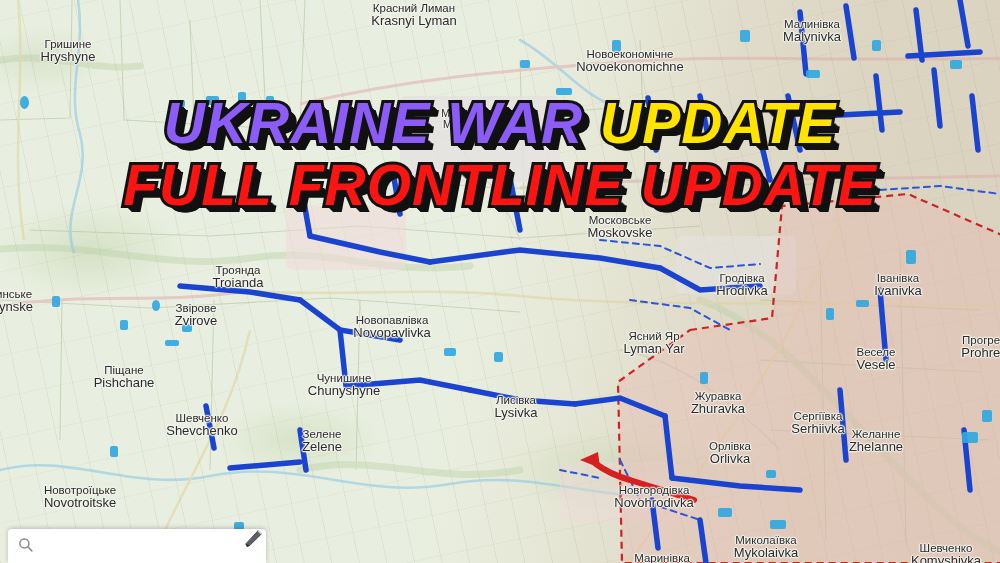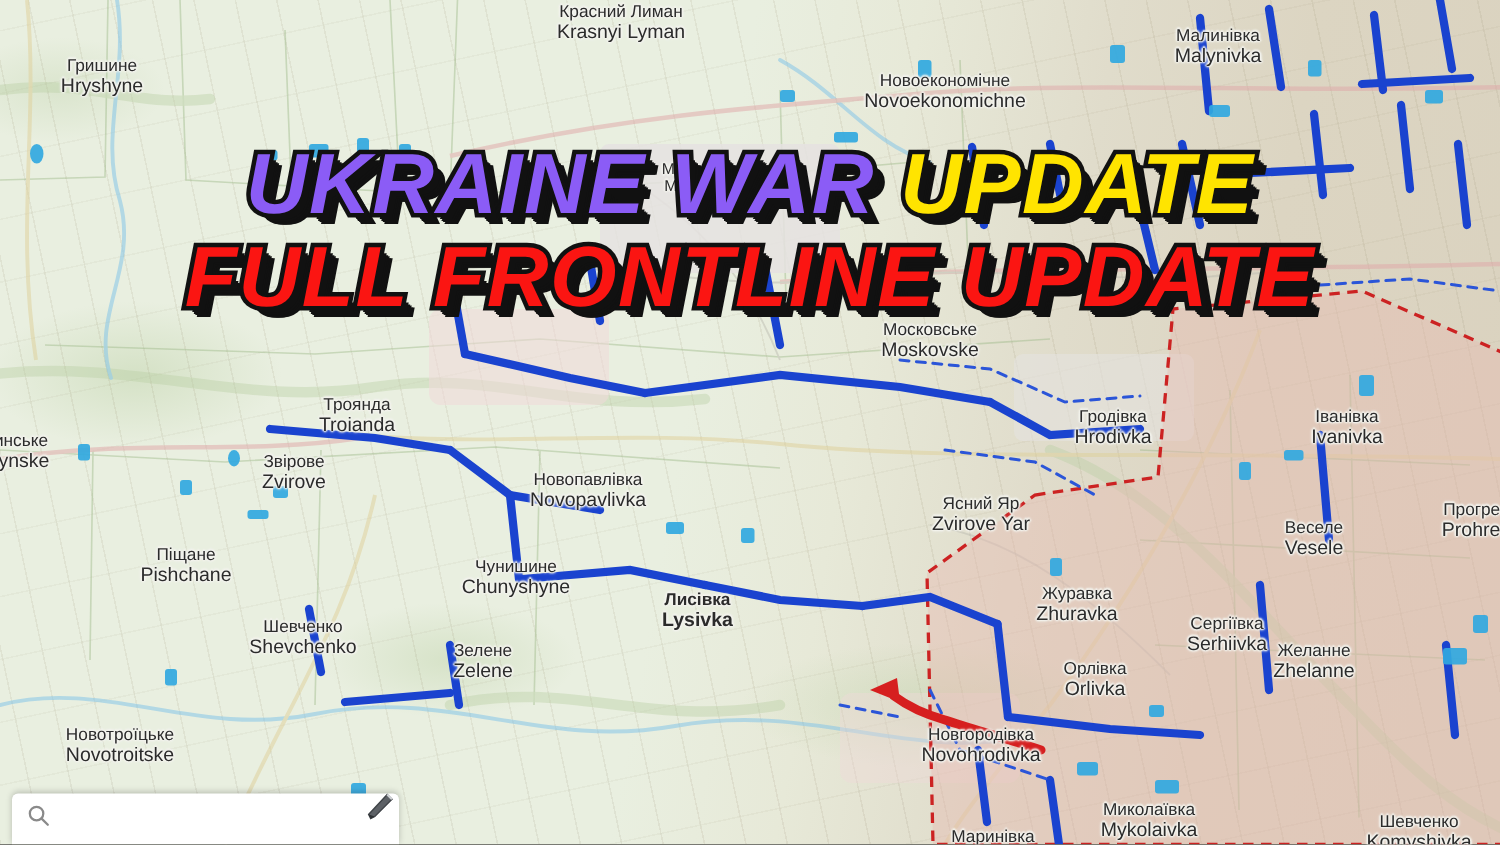--- a/index.html
+++ b/index.html
@@ -326,35 +326,35 @@
         <div class="lbl" style="left: 124px; top: 364px;">
           <span class="cy">Піщане</span>
           <span class="la">Pishchane</span>
         </div>
         <div class="lbl" style="left: 392px; top: 314px;">
           <span class="cy">Новопавлівка</span>
           <span class="la">Novopavlivka</span>
         </div>
         <div class="lbl" style="left: 654px; top: 330px;">
           <span class="cy">Ясний Яр</span>
-          <span class="la">Zvirove Yar</span>
+          <span class="la">Lyman Yar</span>
         </div>
         <div class="lbl" style="left: 876px; top: 346px;">
           <span class="cy">Веселе</span>
           <span class="la">Vesele</span>
         </div>
         <div class="lbl" style="left: 984px; top: 334px;">
           <span class="cy">Прогрес</span>
           <span class="la">Prohres</span>
         </div>
         <div class="lbl" style="left: 344px; top: 372px;">
           <span class="cy">Чунишине</span>
           <span class="la">Chunyshyne</span>
         </div>
-        <div class="lbl" style="left: 465px; top: 394px; font-weight: bold;">
+        <div class="lbl" style="left: 516px; top: 394px;">
           <span class="cy">Лисівка</span>
           <span class="la">Lysivka</span>
         </div>
         <div class="lbl" style="left: 718px; top: 390px;">
           <span class="cy">Журавка</span>
           <span class="la">Zhuravka</span>
         </div>
         <div class="lbl" style="left: 818px; top: 410px;">
           <span class="cy">Сергіївка</span>
           <span class="la">Serhiivka</span>

